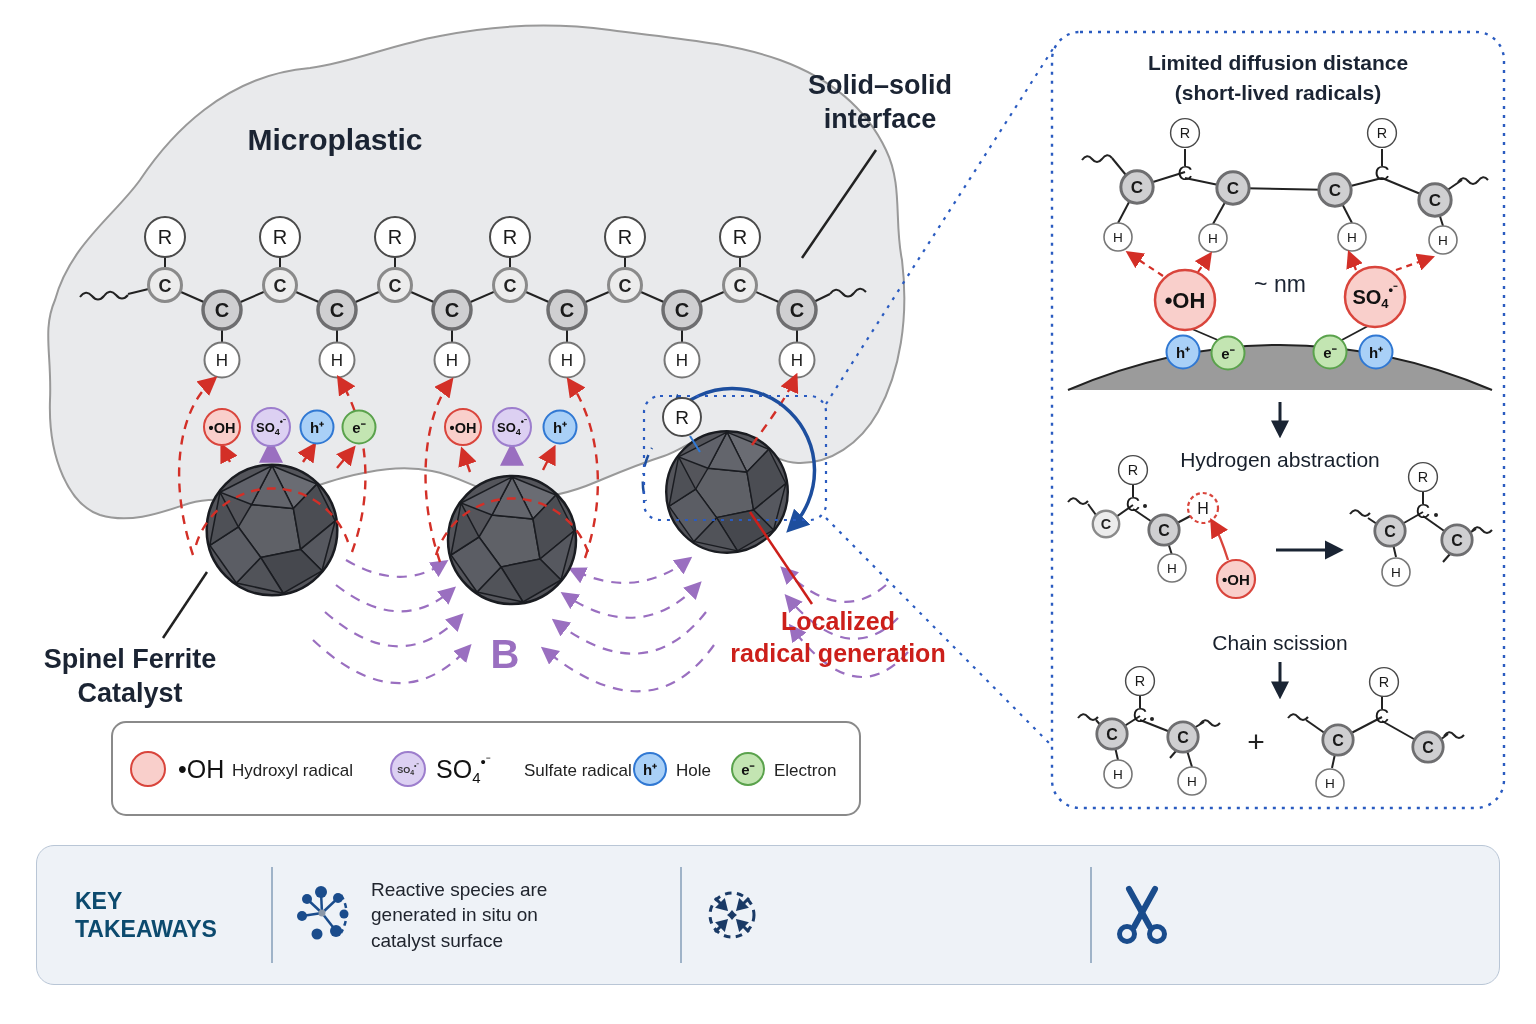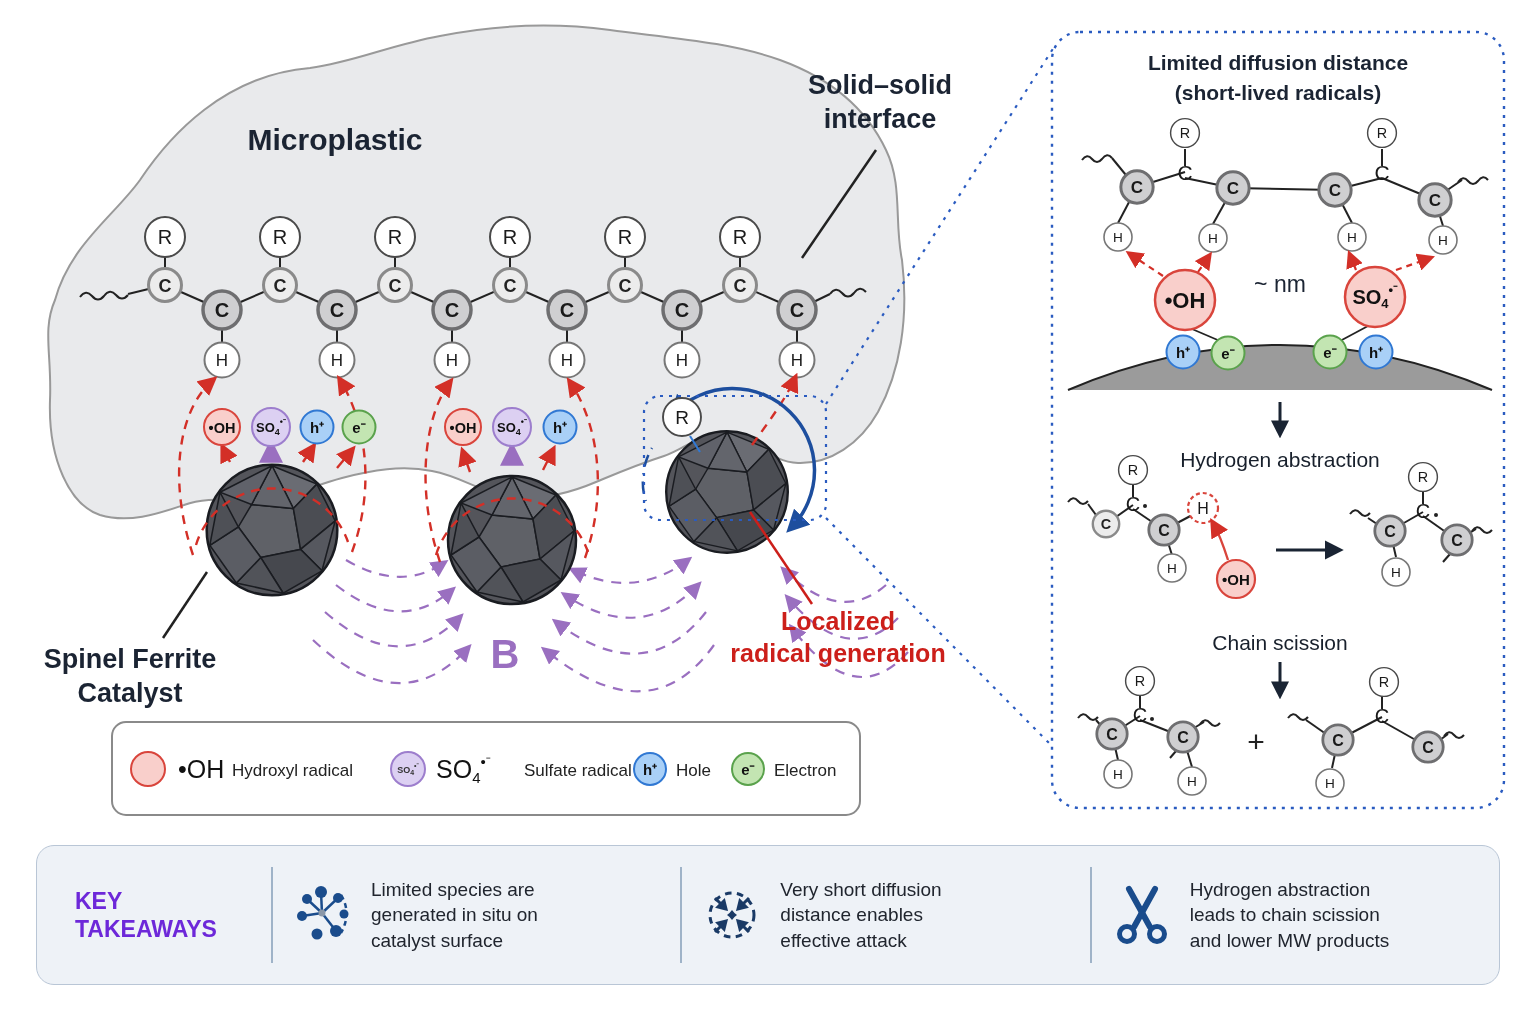--- a/index.html
+++ b/index.html
@@ -4,21 +4,21 @@
 <style>
   html,body{margin:0;padding:0;background:#fff;}
   .stage{position:relative;width:1536px;height:1024px;background:#ffffff;overflow:hidden;
          font-family:"Liberation Sans",sans-serif;}
   svg{font-family:"Liberation Sans",sans-serif;}
   .scene{position:absolute;left:0;top:0;}
   .takeaways{position:absolute;left:36px;top:845px;width:1464px;height:140px;
     background:#eef2f7;border:1.5px solid #b9c6d6;border-radius:18px;
     display:flex;align-items:center;box-sizing:border-box;}
   .tk-title{width:196px;padding-left:38px;font-weight:bold;font-size:23px;
-    color:#6d28d9;line-height:1.22;flex-shrink:0;}
+    color:#0c4a6e;line-height:1.22;flex-shrink:0;}
   .tk-items{flex:1;display:flex;align-items:center;height:100%;}
   .tk-item{flex:1;display:flex;align-items:center;gap:16px;padding:0 8px 0 18px;}
   .tk-icon{flex-shrink:0;width:64px;height:64px;}
   .tk-text{font-size:19px;color:#20252e;line-height:1.34;max-width:208px;}
   .tk-div{width:2px;height:96px;background:#9fb3c8;flex-shrink:0;}
 </style>
 </head>
 <body>
 
 <div class="stage">
@@ -425,52 +425,50 @@
         <path d="M 50,12 Q 61,30 50,50" fill="none" stroke="#1a4c8c" stroke-width="2.5" stroke-dasharray="5 4"></path>
         <circle cx="16" cy="16" r="5" fill="#1a4c8c"></circle>
             <circle cx="30" cy="9" r="6" fill="#1a4c8c"></circle>
         <circle cx="47" cy="15" r="5" fill="#1a4c8c"></circle>
             <circle cx="53" cy="31" r="4.5" fill="#1a4c8c"></circle>
         <circle cx="45" cy="48" r="6" fill="#1a4c8c"></circle>
             <circle cx="26" cy="51" r="5.5" fill="#1a4c8c"></circle>
         <circle cx="11" cy="33" r="5" fill="#1a4c8c"></circle>
             <circle cx="31" cy="30" r="3.5" fill="#8a97a8"></circle>
       </svg>
-      <div class="tk-text">Limited species are generated in situ on catalyst surface</div>
+      <div class="tk-text">Reactive species are generated in situ on catalyst surface</div>
     </div>
 
     <div class="tk-div"></div>
 
     <div class="tk-item">
       <svg class="tk-icon" viewBox="0 0 64 64">
         <circle cx="32" cy="32" r="22" fill="none" stroke="#1a3a66" stroke-width="3" stroke-dasharray="6.5 5.5"></circle>
         <g stroke="#1a3a66" stroke-width="3" fill="#1a3a66">
           <line x1="15" y1="15" x2="22" y2="22"></line>
               <polygon points="26,26 18,24 24,18"></polygon>
           <line x1="49" y1="15" x2="42" y2="22"></line>
               <polygon points="38,26 40,18 46,24"></polygon>
           <line x1="15" y1="49" x2="22" y2="42"></line>
               <polygon points="26,38 24,46 18,40"></polygon>
           <line x1="49" y1="49" x2="42" y2="42"></line>
               <polygon points="38,38 46,40 40,46"></polygon>
         </g>
         <path d="M 32,27 L 34.5,30 L 37,32 L 34.5,34 L 32,37 L 29.5,34 L 27,32 L 29.5,30 Z" fill="#1a3a66"></path>
       </svg>
-      <div class="tk-text">Very short diffusion distance enables effective attack</div>
     </div>
 
     <div class="tk-div"></div>
 
     <div class="tk-item">
       <svg class="tk-icon" viewBox="0 0 64 64">
         <line x1="19" y1="6" x2="40" y2="44" stroke="#1a4c8c" stroke-width="6" stroke-linecap="round"></line>
         <line x1="45" y1="6" x2="24" y2="44" stroke="#1a4c8c" stroke-width="6" stroke-linecap="round"></line>
         <circle cx="17" cy="51" r="7.5" fill="none" stroke="#1a4c8c" stroke-width="5"></circle>
         <circle cx="47" cy="51" r="7.5" fill="none" stroke="#1a4c8c" stroke-width="5"></circle>
         <circle cx="32" cy="26" r="2.5" fill="#1a4c8c"></circle>
       </svg>
-      <div class="tk-text">Hydrogen abstraction leads to chain scission and lower MW products</div>
     </div>
 
   </div>
 </div>
 
 </div>
 
 </body></html>

